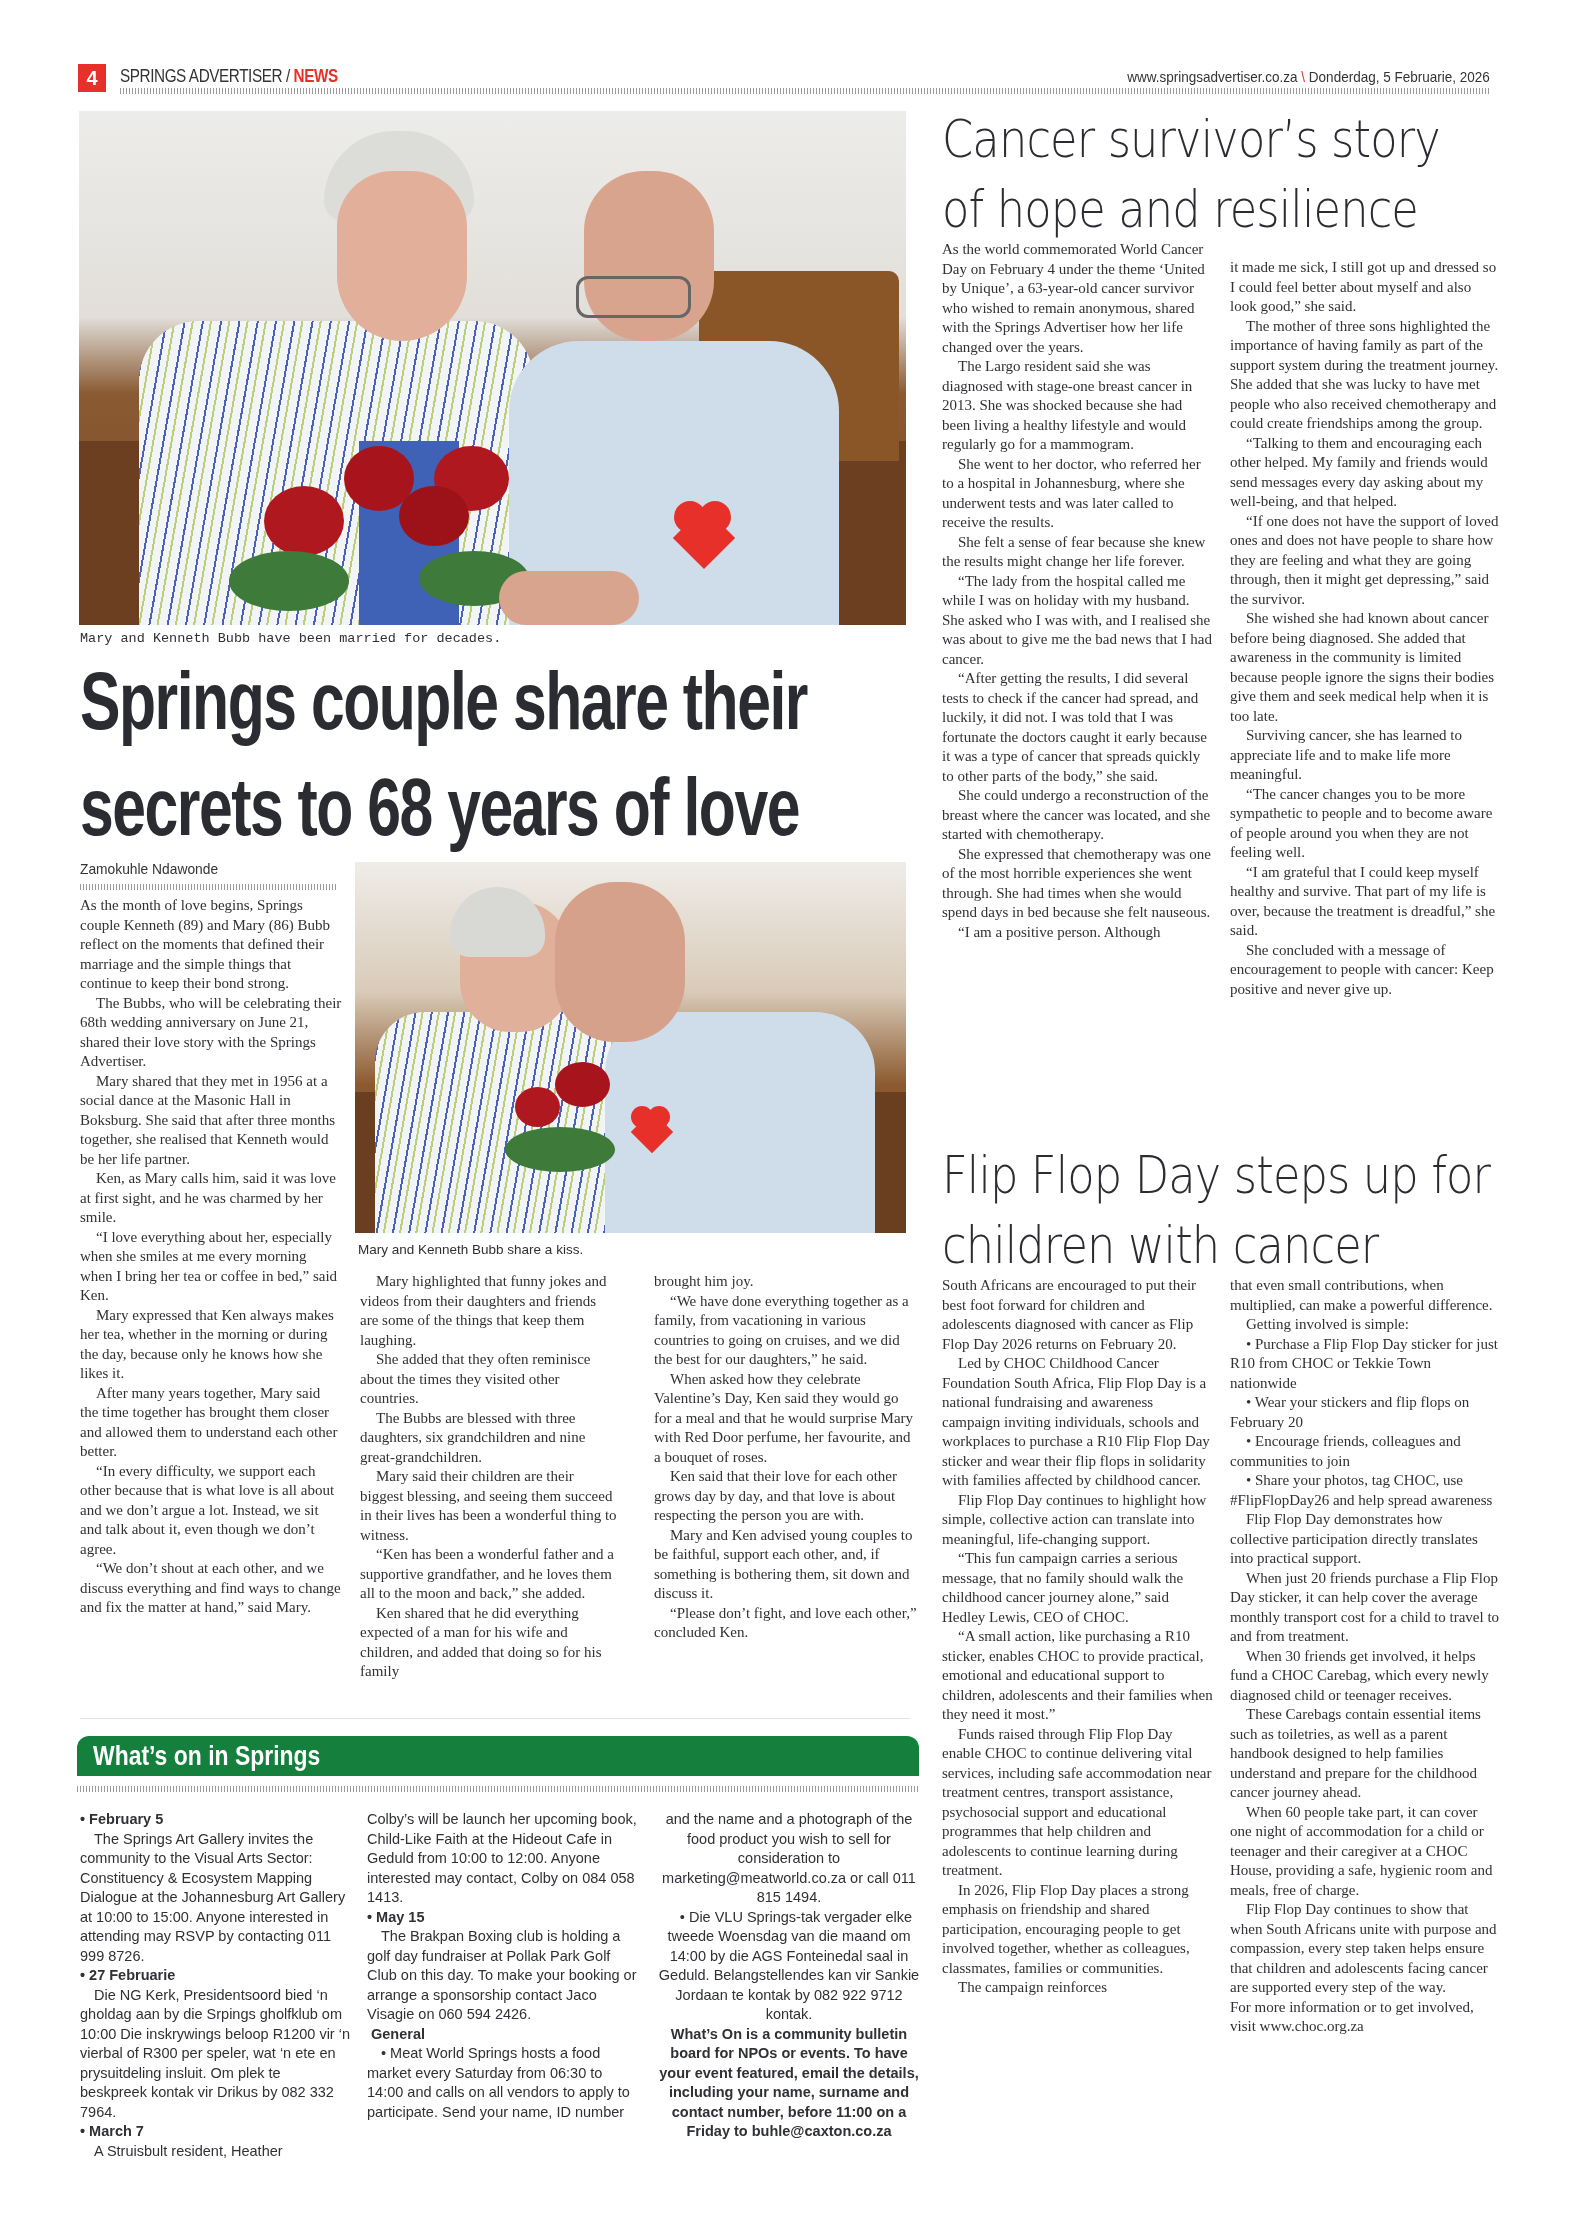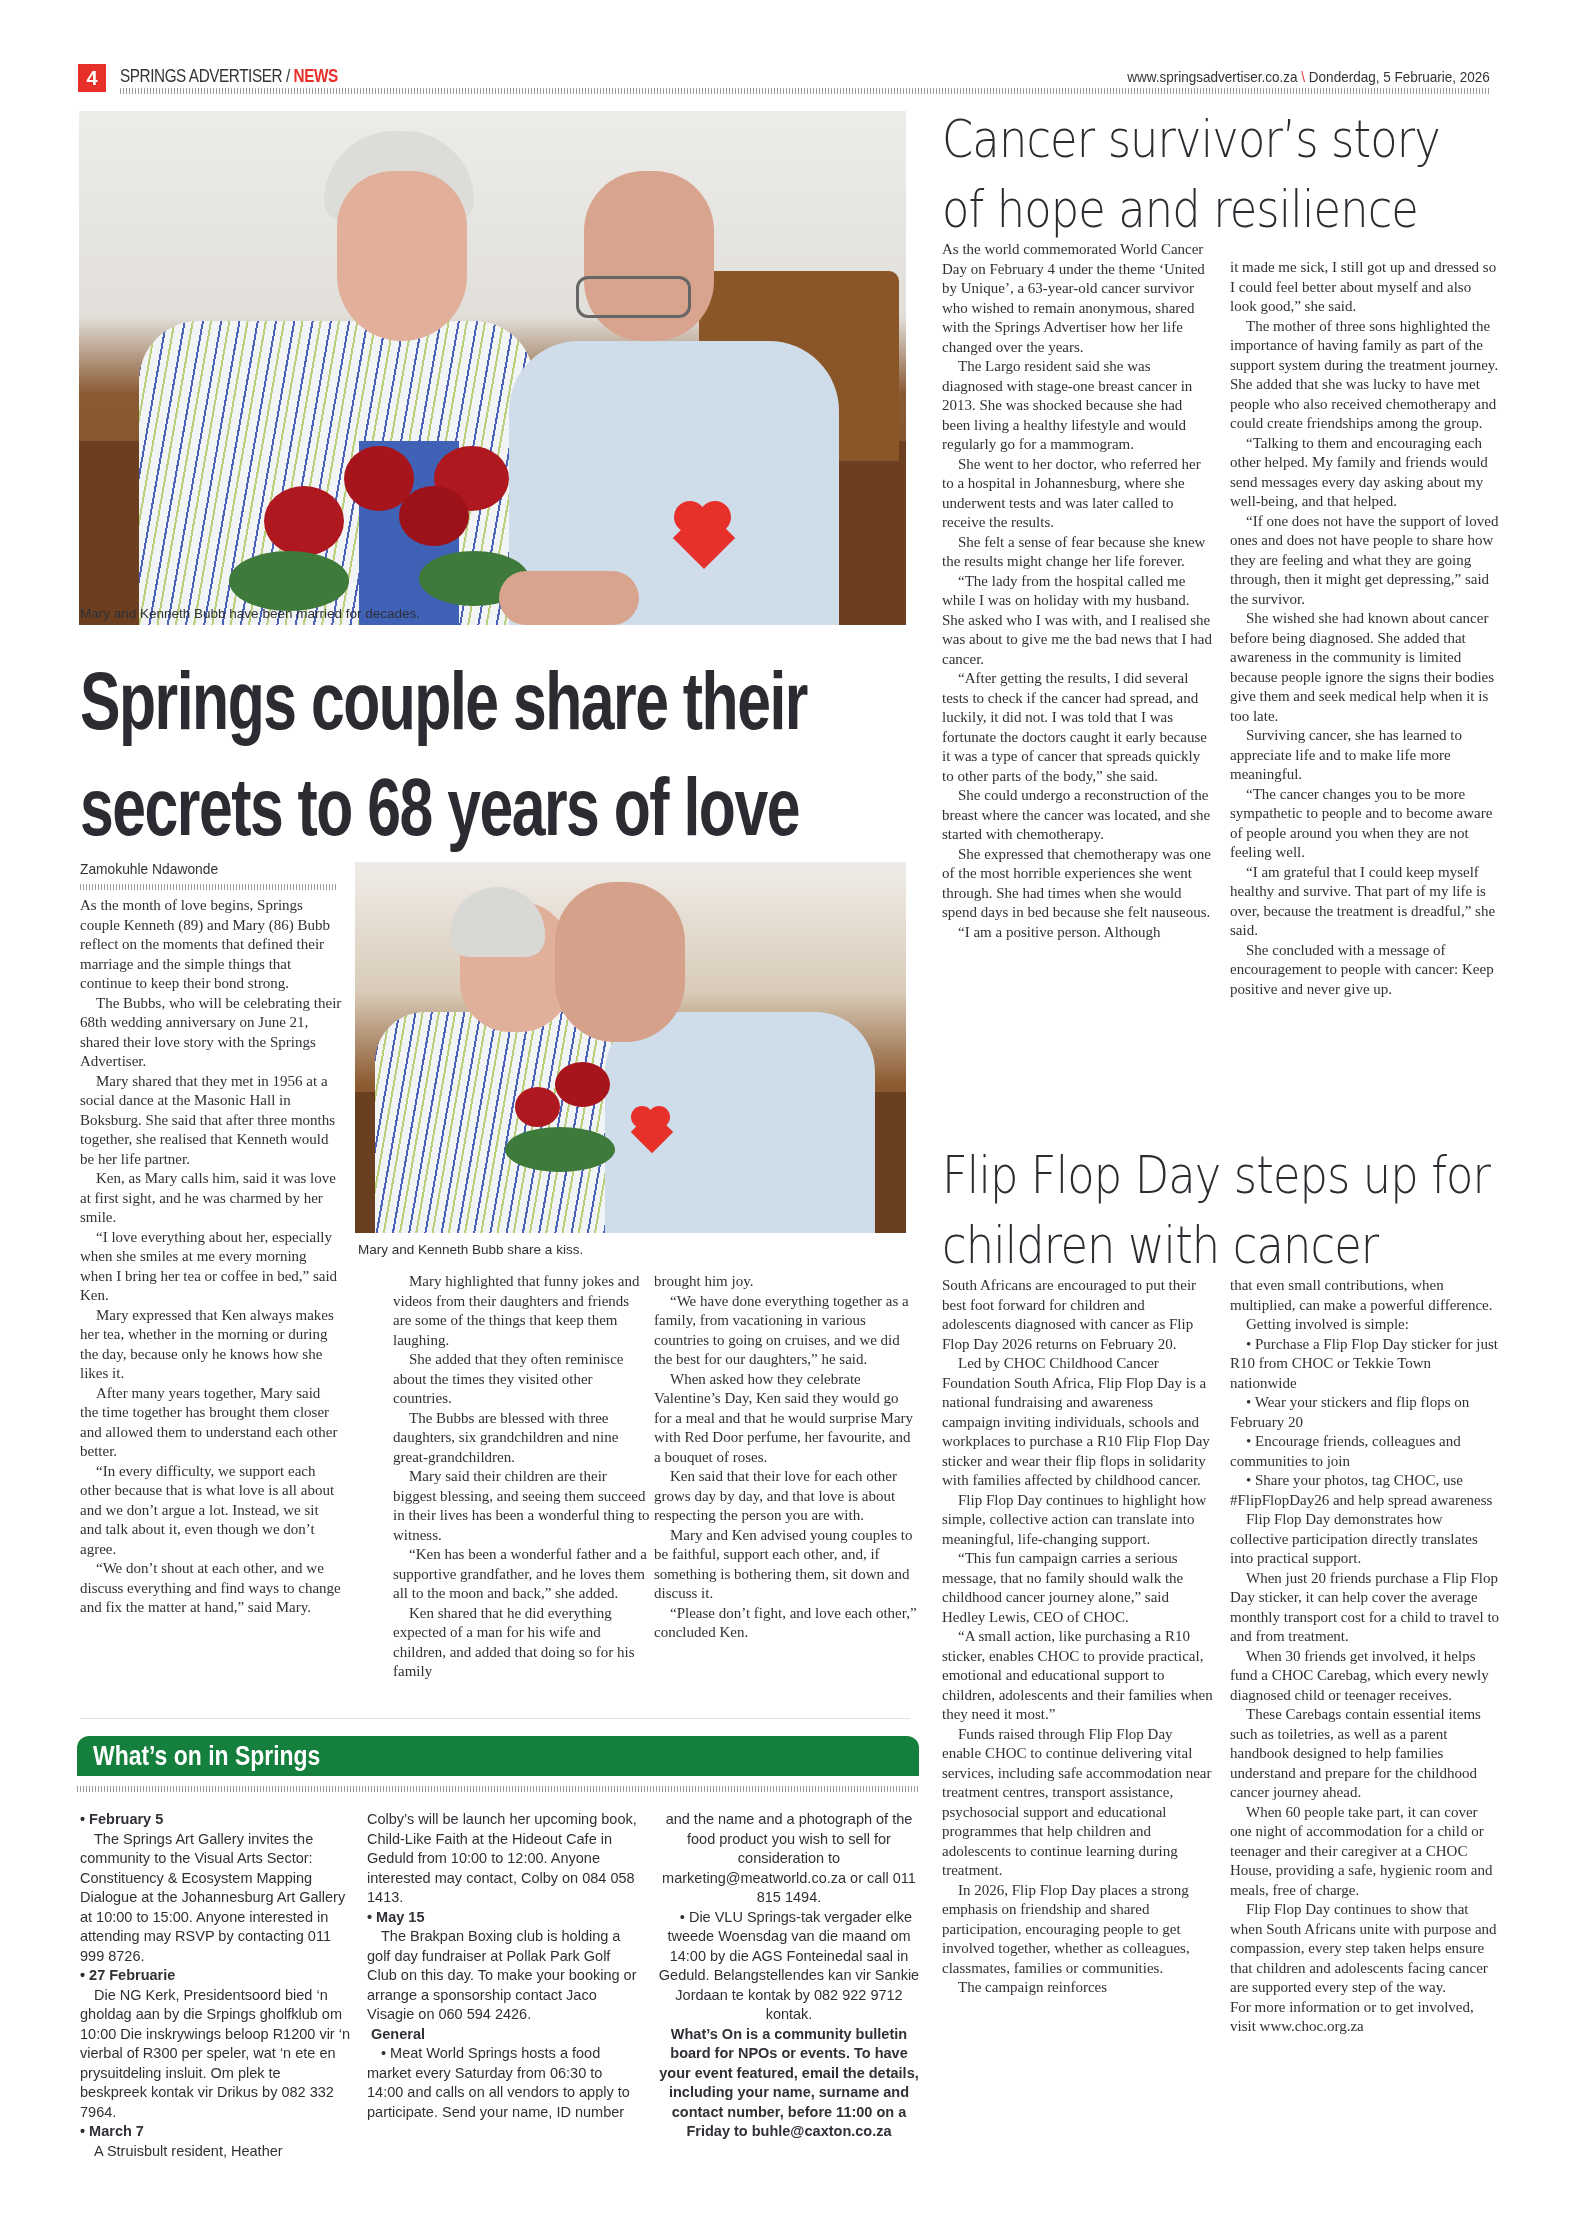--- a/index.html
+++ b/index.html
@@ -90,21 +90,21 @@
 
   <div class="ph-shape" style="left:185px;top:375px;width:80px;height:70px;background:#b01820;border-radius:50%;"></div>
   <div class="ph-shape" style="left:265px;top:335px;width:70px;height:65px;background:#a8141c;border-radius:50%;"></div>
   <div class="ph-shape" style="left:355px;top:335px;width:75px;height:65px;background:#b01820;border-radius:50%;"></div>
   <div class="ph-shape" style="left:320px;top:375px;width:70px;height:60px;background:#9d1219;border-radius:50%;"></div>
   <div class="ph-shape" style="left:150px;top:440px;width:120px;height:60px;background:#3e7a3a;border-radius:50%;"></div>
   <div class="ph-shape" style="left:340px;top:440px;width:110px;height:55px;background:#3e7a3a;border-radius:50%;"></div>
 
   <div class="ph-shape" style="left:420px;top:460px;width:140px;height:54px;background:#d9a48e;border-radius:30px;"></div>
 </div>
-<div class="caption" style="left:80px;top:606px;">Mary and Kenneth Bubb have been married for decades.</div>
+<div class="caption" style="left:80px;top:631px;font-family:Liberation Mono, monospace;">Mary and Kenneth Bubb have been married for decades.</div>
 
 <div class="main-headline">
   <div>Springs couple share their</div>
   <div>secrets to 68 years of love</div>
 </div>
 <div class="byline">Zamokuhle Ndawonde</div>
 <div class="rule-dotted byline-rule"></div>
 
 <div class="col" style="left:80px;top:896px;width:262px;">
   <p class="noindent">As the month of love begins, Springs couple Kenneth (89) and Mary (86) Bubb reflect on the moments that defined their marriage and the simple things that continue to keep their bond strong.</p>
@@ -127,21 +127,21 @@
   <div class="ph-shape" style="left:200px;top:20px;width:130px;height:160px;background:#d5a18b;border-radius:60px;"></div>
   <div class="ph-shape" style="left:282px;top:255px;width:30px;height:30px;background:#e8302a;transform:rotate(45deg);"></div>
   <div class="ph-shape" style="left:276px;top:244px;width:22px;height:22px;background:#e8302a;border-radius:50%;"></div>
   <div class="ph-shape" style="left:293px;top:244px;width:22px;height:22px;background:#e8302a;border-radius:50%;"></div>
   <div class="ph-shape" style="left:200px;top:200px;width:55px;height:45px;background:#a8141c;border-radius:50%;"></div>
   <div class="ph-shape" style="left:160px;top:225px;width:45px;height:40px;background:#b01820;border-radius:50%;"></div>
   <div class="ph-shape" style="left:150px;top:265px;width:110px;height:45px;background:#3e7a3a;border-radius:50%;"></div>
 </div>
 <div class="caption" style="left:358px;top:1242px;text-align:center;">Mary and Kenneth Bubb share a kiss.</div>
 
-<div class="col" style="left:360px;top:1272px;width:258px;margin-left:33px;">
+<div class="col" style="left:360px;top:1272px;width:258px;">
   <p>Mary highlighted that funny jokes and videos from their daughters and friends are some of the things that keep them laughing.</p>
   <p>She added that they often reminisce about the times they visited other countries.</p>
   <p>The Bubbs are blessed with three daughters, six grandchildren and nine great-grandchildren.</p>
   <p>Mary said their children are their biggest blessing, and seeing them succeed in their lives has been a wonderful thing to witness.</p>
   <p>“Ken has been a wonderful father and a supportive grandfather, and he loves them all to the moon and back,” she added.</p>
   <p>Ken shared that he did everything expected of a man for his wife and children, and added that doing so for his family</p>
 </div>
 <div class="col" style="left:642px;top:1272px;width:264px;margin-left:12px;">
   <p class="noindent">brought him joy.</p>
   <p>“We have done everything together as a family, from vacationing in various countries to going on cruises, and we did the best for our daughters,” he said.</p>

